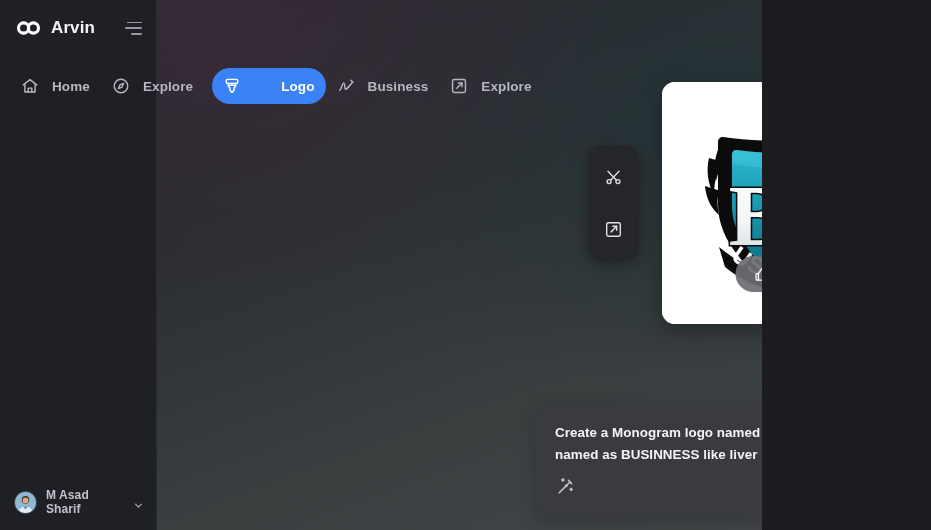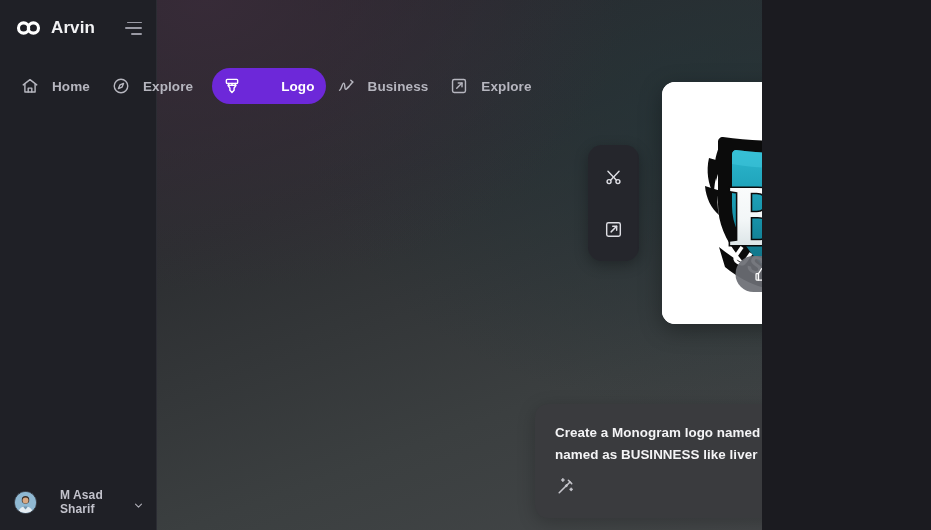--- a/index.html
+++ b/index.html
@@ -36,27 +36,27 @@
 
   .nav { padding:8px 10px 0 10px; display:flex; flex-direction:row; }
   .nav-item {
     display:flex; align-items:center; gap:13px;
     height:36px; margin:4px 0; padding:0 11px;
     border-radius:18px; cursor:pointer;
     color:#b6b6bf; font-size:13.5px; font-weight:bold;
     letter-spacing:.1px; white-space:nowrap;
   }
   .nav-item .ico { width:18px; height:18px; flex:0 0 18px; display:block; }
-  .nav-item.active { background:#6d28d9; color:#ffffff;gap:40px; }
+  .nav-item.active { background:#3b82f6; color:#ffffff;gap:40px; }
   .nav-item.active .ico { color:#ffffff; }
   .nav-divider { height:1px; background:#2c2d34; margin:6px 4px 6px 4px; }
 
   .spacer { flex:1; }
   .user-row {
-    display:flex; align-items:center; gap:23px;
+    display:flex; align-items:center; gap:9px;
     padding:0 12px 0 14px; height:44px; margin-bottom:6px; cursor:pointer;
   }
   .avatar {
     width:23px; height:23px; flex:0 0 23px; border-radius:50%;
     overflow:hidden; position:relative; background:#7aa7c4;
     border:1px solid #3a3b42;
   }
   .avatar svg { display:block; width:100%; height:100%; }
   .user-name { font-size:12px; color:#c2c2cb; font-weight:bold; letter-spacing:.1px;}
   .caret { width:11px; height:11px; color:#b0b0b9; flex:0 0 11px; }

